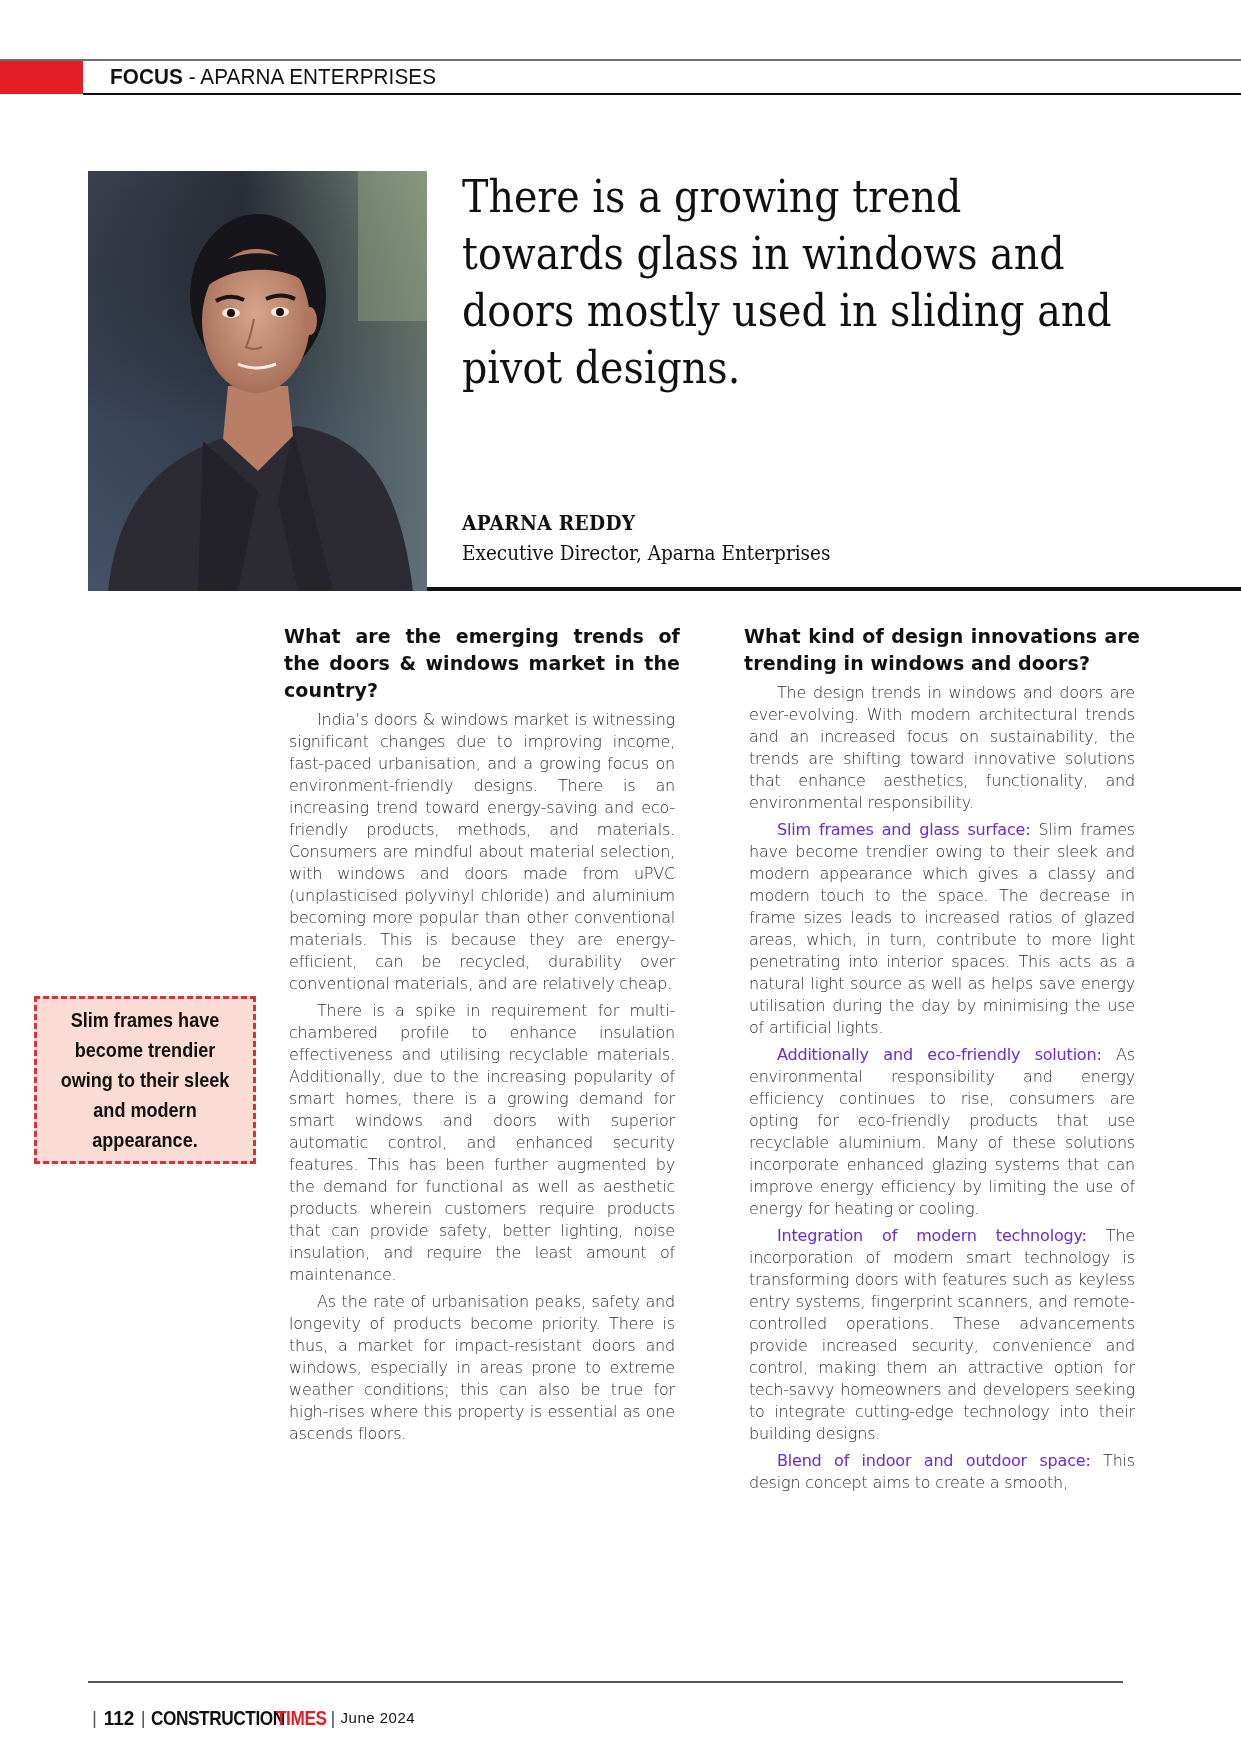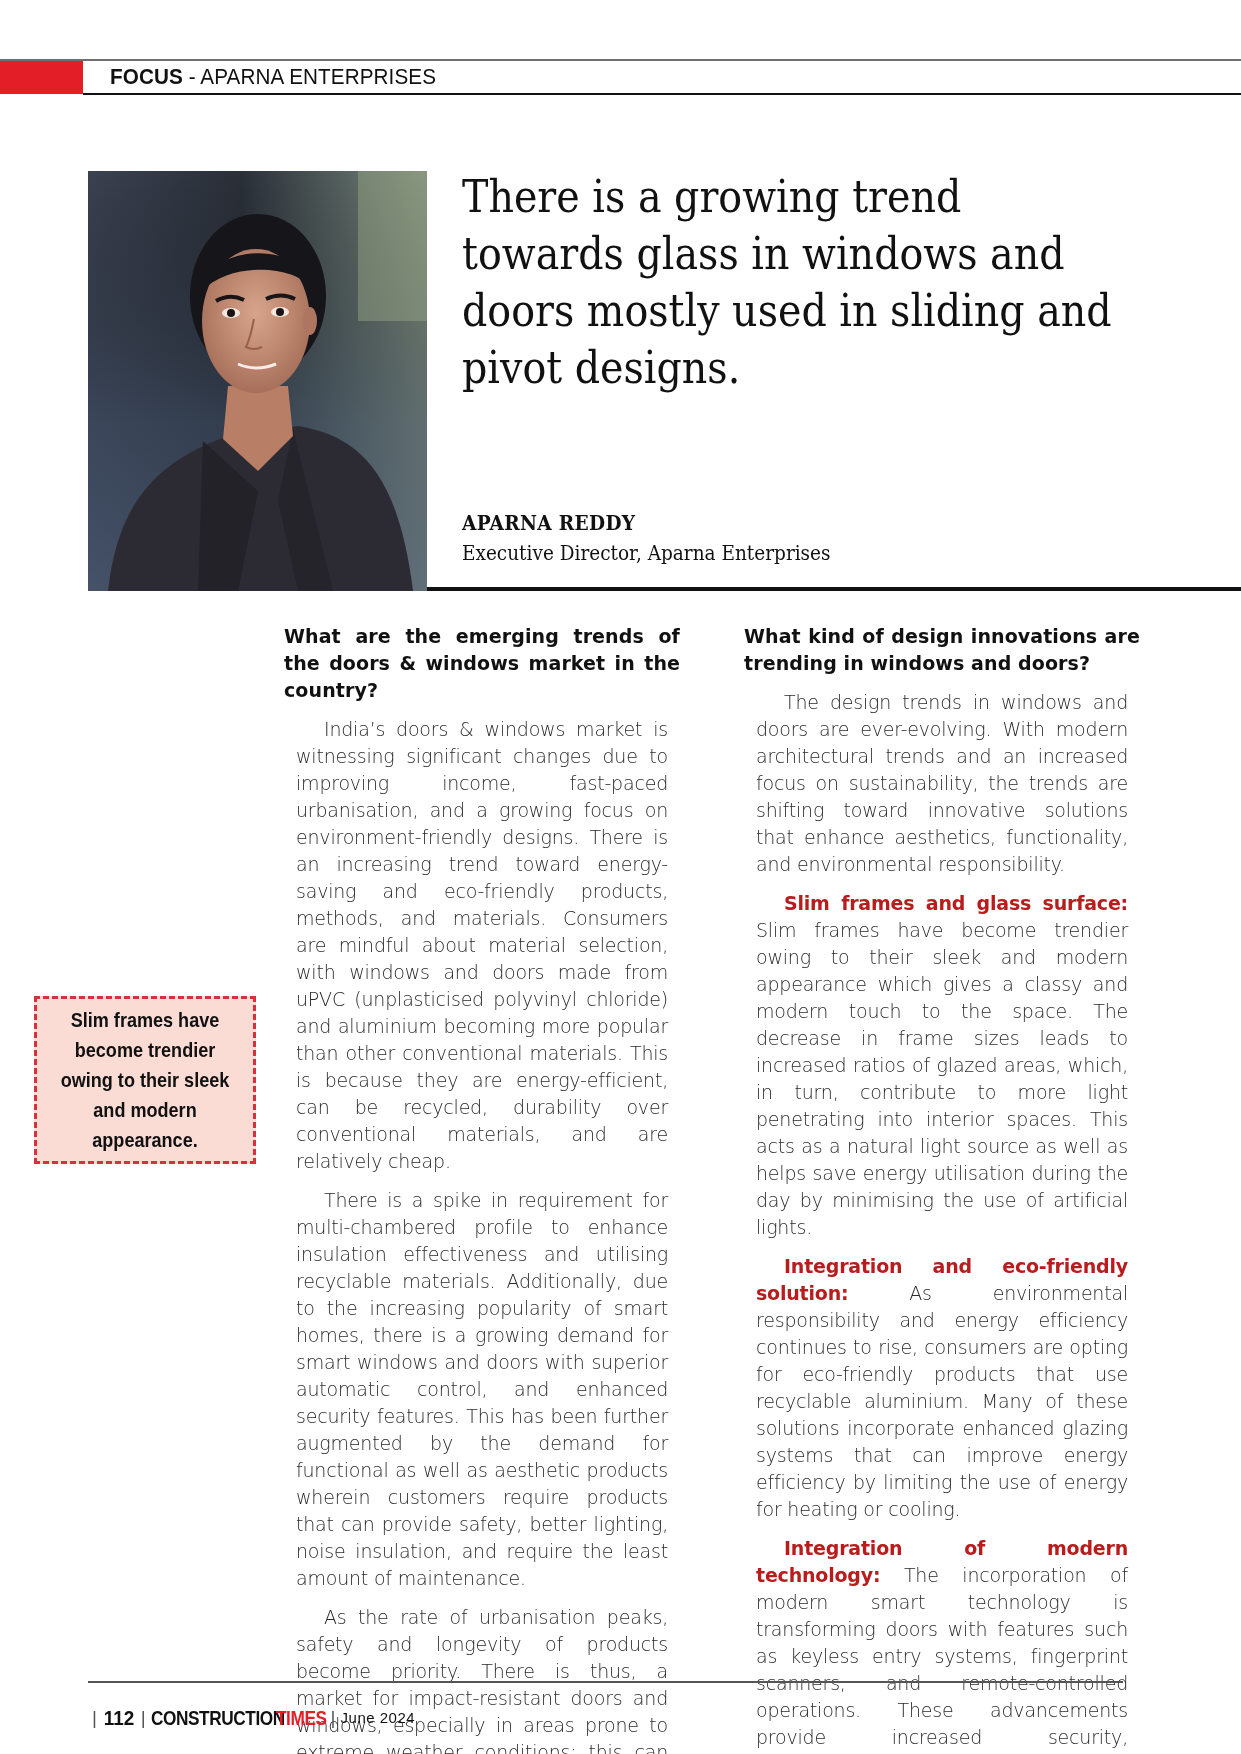--- a/index.html
+++ b/index.html
@@ -24,22 +24,22 @@
 
     
     .callout { position: absolute; left: 34px; top: 996px; width: 222px; height: 168px; background: #fbdcd4; border: 3px dashed #d6323c; box-sizing: border-box; display: flex; align-items: center; justify-content: center; text-align: center; }
     .callout span { font-family: "Liberation Sans", sans-serif; font-weight: bold; font-size: 21px; line-height: 30px; color: #111; transform: scaleX(0.86); display: block; width: 240px; }
 
     
     .col { position: absolute; top: 623px; width: 396px; font-family: "DejaVu Sans", sans-serif; }
     .col-left { left: 284px; }
     .col-right { left: 744px; }
     .q { font-weight: bold; font-size: 19px; line-height: 27px; text-align: justify; color: #111; margin: 0; letter-spacing: 0.1px; }
-    .p { font-size: 19px; line-height: 27px; text-align: justify; color: #2a2a2a; margin: 12px; text-indent: 28px; font-weight: 300; letter-spacing: -0.2px; }
-    .p .lead { font-weight: bold; color: #b91c1c; }
+    .p { font-size: 16px; line-height: 22px; text-align: justify; color: #2a2a2a; margin: 5px; text-indent: 28px; font-weight: 300; letter-spacing: -0.2px; }
+    .p .lead { font-weight: normal; color: #6d28d9; }
 
     
     .ftr-rule { position: absolute; left: 88px; top: 1681px; width: 1035px; height: 1.5px; background: #555; }
     .ftr { position: absolute; left: 87px; top: 1706px; font-family: "Liberation Sans", sans-serif; font-size: 19px; line-height: 24px; white-space: nowrap; display: flex; align-items: center; }
     .ftr .bar { color: #555; font-weight: normal; margin: 0 5px; }
     .ftr .pg { font-weight: bold; font-size: 21px; transform: scaleX(0.9); display: inline-block; }
     .ftr .brand1 { font-weight: bold; font-size: 21px; letter-spacing: -0.5px; transform: scaleX(0.82); transform-origin: left; display: inline-block; margin-right: -38px; }
     .ftr .brand2 { font-weight: bold; font-size: 21px; color: #e41e26; letter-spacing: -0.5px; transform: scaleX(0.82); transform-origin: left; display: inline-block; margin-right: -12px; }
     .ftr .date { font-size: 15px; letter-spacing: 0.5px; }
   </style>
@@ -113,21 +113,21 @@
   <p class="q">What are the emerging trends of the doors &amp; windows market in the country?</p>
   <p class="p">India’s doors &amp; windows market is witnessing significant changes due to improving income, fast-paced urbanisation, and a growing focus on environment-friendly designs. There is an increasing trend toward energy-saving and eco-friendly products, methods, and materials. Consumers are mindful about material selection, with windows and doors made from uPVC (unplasticised polyvinyl chloride) and aluminium becoming more popular than other conventional materials. This is because they are energy-efficient, can be recycled, durability over conventional materials, and are relatively cheap.</p>
   <p class="p">There is a spike in requirement for multi-chambered profile to enhance insulation effectiveness and utilising recyclable materials. Additionally, due to the increasing popularity of smart homes, there is a growing demand for smart windows and doors with superior automatic control, and enhanced security features. This has been further augmented by the demand for functional as well as aesthetic products wherein customers require products that can provide safety, better lighting, noise insulation, and require the least amount of maintenance.</p>
   <p class="p">As the rate of urbanisation peaks, safety and longevity of products become priority. There is thus, a market for impact-resistant doors and windows, especially in areas prone to extreme weather conditions; this can also be true for high-rises where this property is essential as one ascends floors.</p>
 </div>
 
 <div class="col col-right">
   <p class="q">What kind of design innovations are trending in windows and doors?</p>
   <p class="p">The design trends in windows and doors are ever-evolving. With modern architectural trends and an increased focus on sustainability, the trends are shifting toward innovative solutions that enhance aesthetics, functionality, and environmental responsibility.</p>
   <p class="p"><span class="lead">Slim frames and glass surface:</span><span> Slim frames have become trendier owing to their sleek and modern appearance which gives a classy and modern touch to the space. The decrease in frame sizes leads to increased ratios of glazed areas, which, in turn, contribute to more light penetrating into interior spaces. This acts as a natural light source as well as helps save energy utilisation during the day by minimising the use of artificial lights.</span></p>
-  <p class="p"><span class="lead">Integration and eco-friendly solution:</span><span> As environmental responsibility and energy efficiency continues to rise, consumers are opting for eco-friendly products that use recyclable aluminium. Many of these solutions incorporate enhanced glazing systems that can improve energy efficiency by limiting the use of energy for heating or cooling.</span></p>
+  <p class="p"><span class="lead">Additionally and eco-friendly solution:</span><span> As environmental responsibility and energy efficiency continues to rise, consumers are opting for eco-friendly products that use recyclable aluminium. Many of these solutions incorporate enhanced glazing systems that can improve energy efficiency by limiting the use of energy for heating or cooling.</span></p>
   <p class="p"><span class="lead">Integration of modern technology:</span><span> The incorporation of modern smart technology is transforming doors with features such as keyless entry systems, fingerprint scanners, and remote-controlled operations. These advancements provide increased security, convenience and control, making them an attractive option for tech-savvy homeowners and developers seeking to integrate cutting-edge technology into their building designs.</span></p>
   <p class="p"><span class="lead">Blend of indoor and outdoor space:</span><span> This design concept aims to create a smooth,</span></p>
 </div>
 
 <div class="ftr-rule"></div>
 <div class="ftr">
   <span class="bar">|</span>
   <span class="pg">112</span>
   <span class="bar">|</span>
   <span class="brand1">CONSTRUCTION</span>

